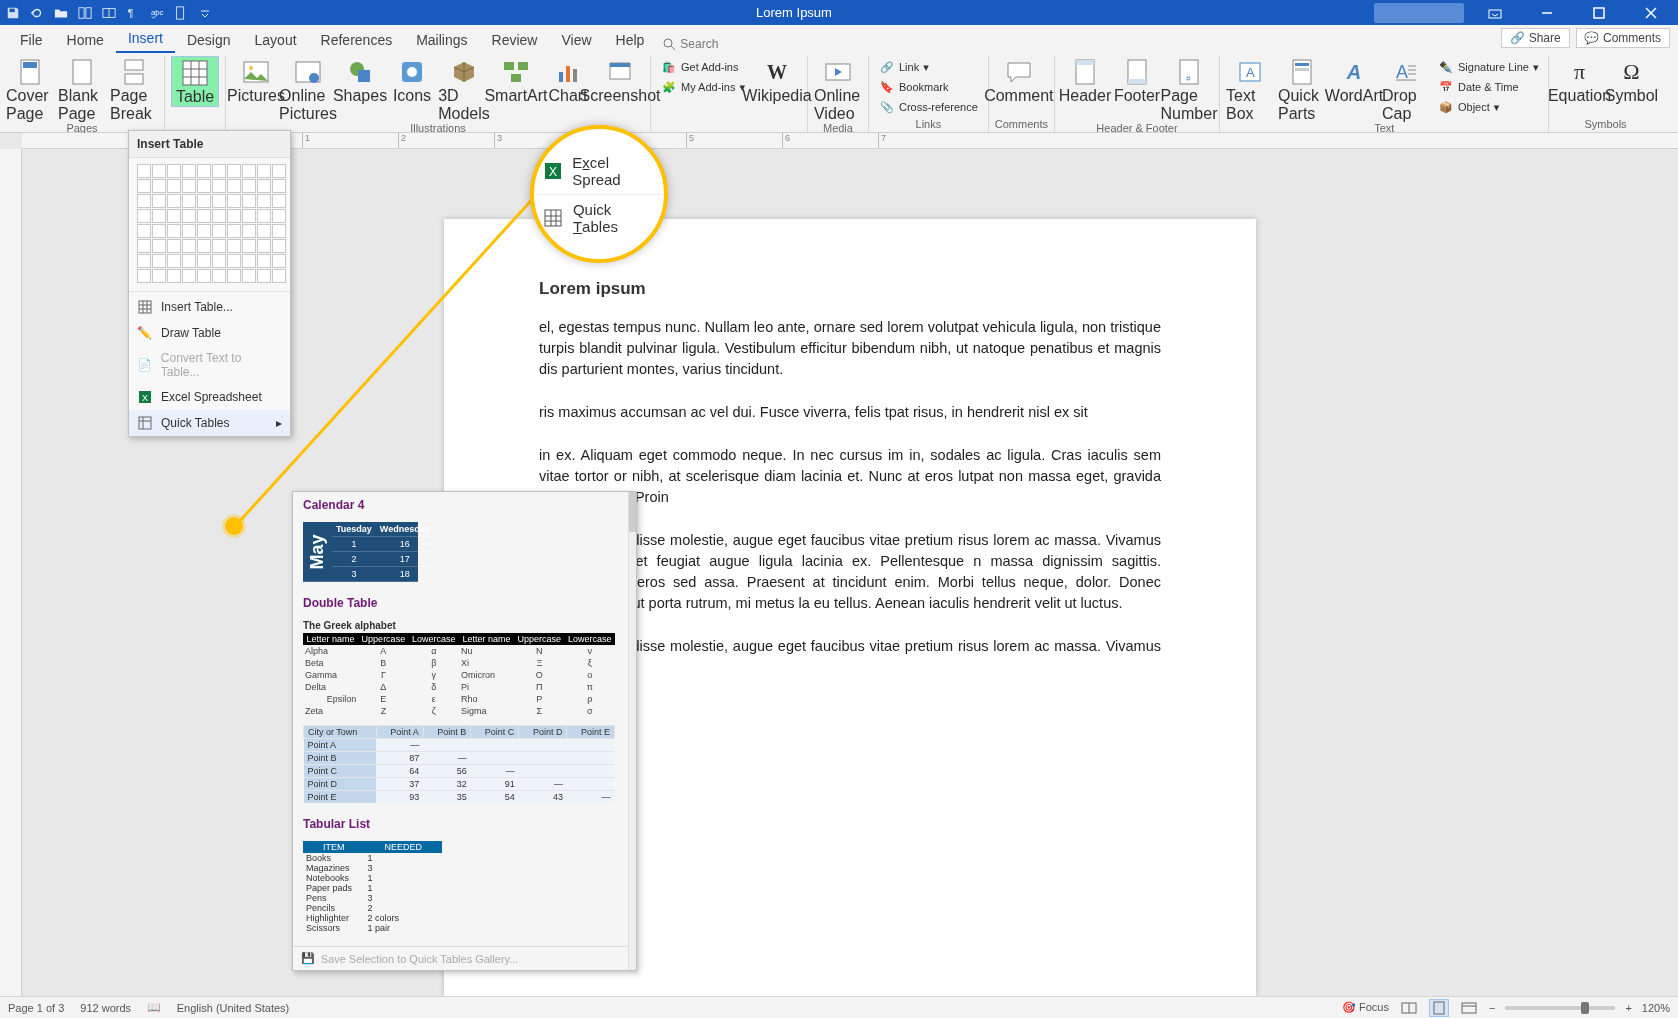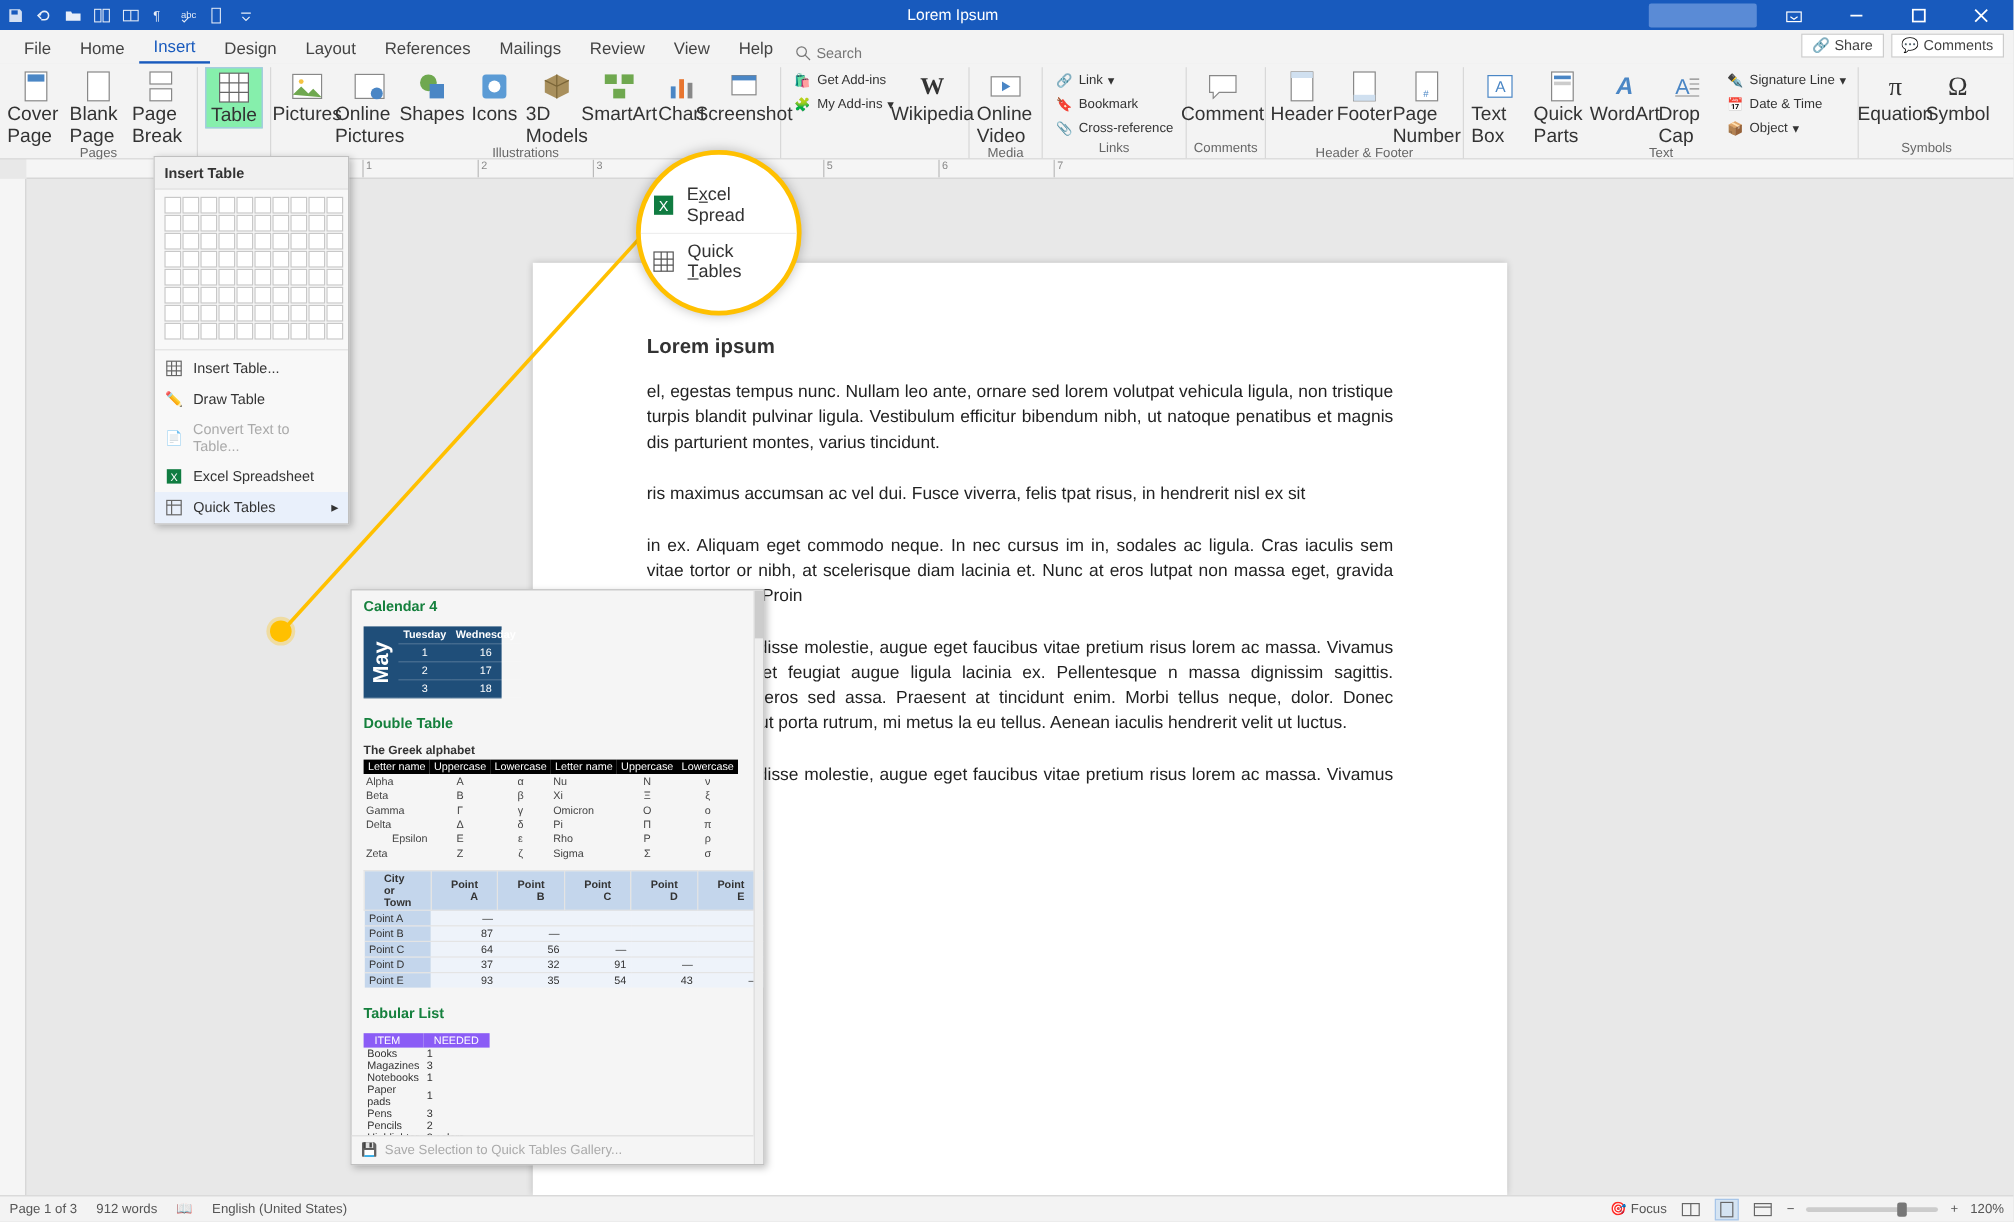--- a/index.html
+++ b/index.html
@@ -56,36 +56,36 @@
 .dd-item.disabled { color: #aaa; }
 .dd-item.highlight { background: #e9f0fb; }
 .dd-item .ico { width: 16px; height: 16px; display: flex; align-items: center; justify-content: center; }
 .dd-item .chev { margin-left: auto; }
 .dd-sep { height: 1px; background: #e0e0e0; margin: 2px 0; }
 
 
 .qt-gallery { position: absolute; top: 491px; left: 292px; width: 345px; height: 480px; background: #f5f5f5; border: 1px solid #c0c0c0; box-shadow: 2px 2px 6px rgba(0,0,0,.25); z-index: 29; font-size: 11px; overflow:hidden;}
 .qt-scroll { width: 8px; position: absolute; right:0; top:0; bottom:0; background:#eee; border-left:1px solid #ddd;}
 .qt-scroll .thumb{ position:absolute; left:0; top:0; width:100%; height:40px; background:#ccc;}
-.qt-sec { padding: 6px 10px; font-weight: bold; font-size: 12px; color:#15803d;}
+.qt-sec { padding: 6px 10px; font-weight: bold; font-size: 12px; color:#701a75;}
 .qt-preview { margin: 4px 10px 8px; }
 .cal4 { width: 115px; background: #1f4e79; color: #fff; font-size: 9px; }
 .cal4 table{ width:100%; border-collapse:collapse;}
 .cal4 td, .cal4 th{ padding:2px 4px; text-align:center; border-bottom:1px solid rgba(255,255,255,.2);}
 .cal4 .may{ writing-mode: vertical-rl; transform: rotate(180deg); font-size:18px; font-weight:bold; padding:4px;}
 .greek-cap{ font-size:10px; font-weight:bold; margin-bottom:2px;}
 .greek{ width:312px; border-collapse:collapse; font-size:9px;}
 .greek th{ background:#000; color:#fff; padding:1px 2px; font-weight:normal;}
 .greek td{ padding:1px 2px; text-align:center; color:#444;}
 .matrix{ width:312px; border-collapse:collapse; font-size:9px;}
-.matrix th{ background:#c4d6ec; padding:1px 16px; font-weight:bold; text-align:right; border:1px solid #e4e4e4;}
+.matrix th{ background:#c4d6ec; padding:1px 4px; font-weight:normal; text-align:right; border:1px solid #e4e4e4;}
 .matrix td{ padding:1px 4px; text-align:right; background:#eef3fa; border-top:1px solid #e4e4e4;}
 .matrix .rowh{ background:#c4d6ec; text-align:left;}
 .tabular{ width:75px; border-collapse:collapse; font-size:9px;}
-.tabular th{ background:#8b5cf6; color:#fff; padding:1px 9px; text-align:left; font-weight:normal;margin-top:44px;}
+.tabular th{ background:#0369a1; color:#fff; padding:1px 20px; text-align:left; font-weight:normal;margin-top:44px;}
 .tabular td{ padding:0 3px;}
 .qt-footer{ position:absolute; bottom:0; left:0; right:8px; border-top:1px solid #ddd; padding:5px 8px; display:flex; align-items:center; gap:6px; color:#aaa; background:#f5f5f5;}
 
 
 .statusbar { position: absolute; bottom: 0; left: 0; right: 0; height: 22px; background: #f3f3f3; border-top: 1px solid #d4d4d4; display: flex; align-items: center; font-size: 11px; color: #555; padding: 0 8px; gap: 16px; }
 .statusbar .right { margin-left: auto; display: flex; align-items: center; gap: 10px; }
 .zoom-slider{ width:110px; height:4px; background:#ccc; position:relative; border-radius:2px;}
 .zoom-slider .knob{ position:absolute; width:8px; height:12px; background:#777; top:-4px; left:76px; border-radius:2px;}
 .view-btn{ width:20px; height:18px; border:1px solid transparent; display:flex; align-items:center; justify-content:center;}
 .view-btn.active{ background:#d5e4f2; border-color:#a7c5e8;}

